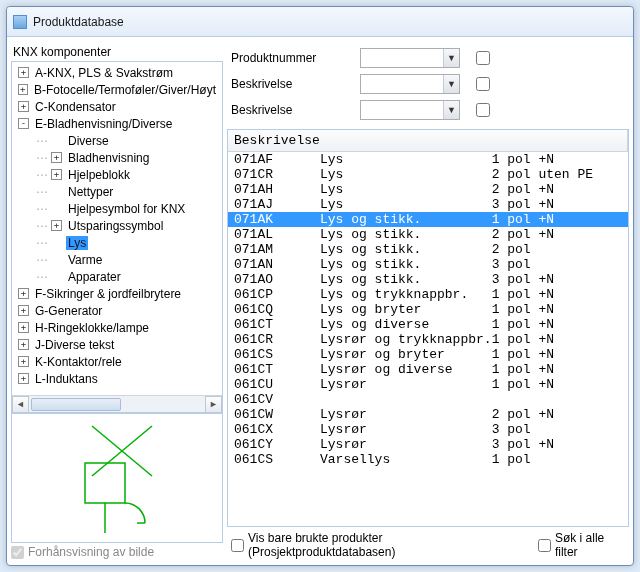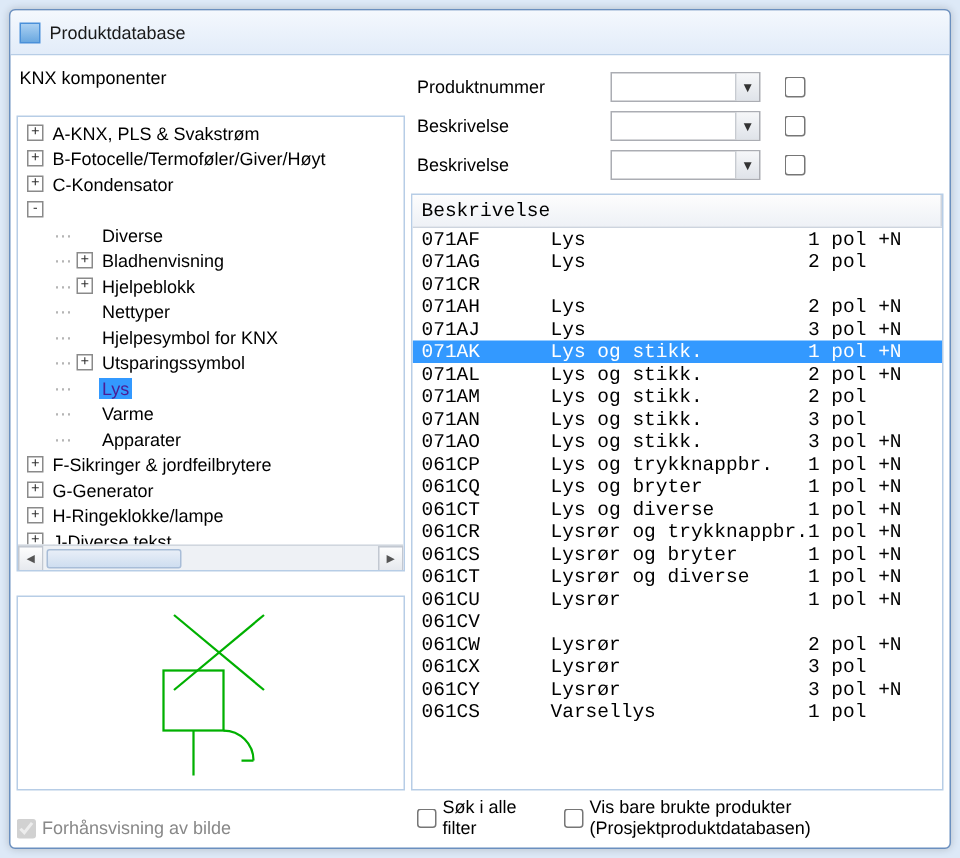--- a/index.html
+++ b/index.html
@@ -33,42 +33,42 @@
     width:14px; height:14px;
     border:1px solid #4a90d9;
     background: linear-gradient(#aad0f2,#6aa8e0);
   }
   .titlebar .title { color:#1a1a1a; }
   .client {
     flex:1; display:flex; padding:6px 4px 4px 4px; gap:4px;
     min-height:0;
   }
   .left {
-    width:259px; display:flex; flex-direction:column; gap:16px; min-height:0;
+    width:212px; display:flex; flex-direction:column; gap:0; min-height:0;
   }
   .left-label { padding:2px 2px; color:#000; }
   .tree-wrap {
     flex:1; border:1px solid #b7cde6; background:#fff;
     overflow:hidden; display:flex; flex-direction:column; min-height:0;
   }
   .tree {
     flex:1; overflow:hidden; padding:2px 0;
     white-space:nowrap;
   }
   .node { display:flex; align-items:center; height:17px; padding-right:4px; font-size:12px; }
   .node .sp { display:inline-block; }
   .expander {
     width:11px;height:11px; border:1px solid #8a8a8a; background:#fff;
     display:inline-flex; align-items:center; justify-content:center;
     font-size:9px; line-height:9px; color:#333; margin-right:4px;
     font-family:monospace;
   }
   .expander.blank { border:none; background:transparent; }
   .node-label { padding:0 2px; }
-  .node-label.selected { background:#3399ff; color:#4c1d95; }
+  .node-label.selected { background:#3399ff; color:#0f172a; }
   .dots { color:#b0b0b0; letter-spacing:1px; margin-right:2px; }
   .hscroll {
     height:17px; background:#eef1f5; border-top:1px solid #d0d6de;
     display:flex; align-items:center;
   }
   .hscroll .btn {
     width:17px;height:17px; background:linear-gradient(#fdfdfd,#e6e9ee);
     border:1px solid #c2c8d1; display:flex;align-items:center;justify-content:center;
     font-size:9px; color:#555;
   }
@@ -156,20 +156,21 @@
               <span class="node-label">B-Fotocelle/Termoføler/Giver/Høyt</span>
             </div>
             <div class="node">
               <span class="sp" style="width: 6px;"></span>
               <span class="expander">+</span>
               <span class="node-label">C-Kondensator</span>
             </div>
             <div class="node">
               <span class="sp" style="width: 6px;"></span>
               <span class="expander">-</span>
+              <span class="node-label">E-Bladhenvisning/Diverse</span>
             </div>
             <div class="node">
               <span class="sp" style="width: 24px;"></span>
               <span class="dots">⋯</span>
               <span class="expander blank"></span>
               <span class="node-label">Diverse</span>
             </div>
             <div class="node">
               <span class="sp" style="width: 24px;"></span>
               <span class="dots">⋯</span>
@@ -301,22 +302,21 @@
             </div>
             <input type="checkbox" class="ck" style="">
           </div>
         </div>
       <div class="grid">
         <div class="ghead">
           <div class="gh" style="flex:1">Beskrivelse</div>
         </div>
         <div class="gbody" id="gbody">
             <div class="grow"><div class="gc1">071AF</div><div class="gc2">Lys                   1 pol +N</div></div>
-            <div class="grow"><div class="gc1">071AG</div><div class="gc2">Lys                   2 pol</div></div>
-            <div class="grow"><div class="gc1">071CR</div></div>
+            <div class="grow"><div class="gc1">071CR</div><div class="gc2">Lys                   2 pol uten PE</div></div>
             <div class="grow"><div class="gc1">071AH</div><div class="gc2">Lys                   2 pol +N</div></div>
             <div class="grow"><div class="gc1">071AJ</div><div class="gc2">Lys                   3 pol +N</div></div>
             <div class="grow sel"><div class="gc1">071AK</div><div class="gc2">Lys og stikk.         1 pol +N</div></div>
             <div class="grow"><div class="gc1">071AL</div><div class="gc2">Lys og stikk.         2 pol +N</div></div>
             <div class="grow"><div class="gc1">071AM</div><div class="gc2">Lys og stikk.         2 pol</div></div>
             <div class="grow"><div class="gc1">071AN</div><div class="gc2">Lys og stikk.         3 pol</div></div>
             <div class="grow"><div class="gc1">071AO</div><div class="gc2">Lys og stikk.         3 pol +N</div></div>
             <div class="grow"><div class="gc1">061CP</div><div class="gc2">Lys og trykknappbr.   1 pol +N</div></div>
             <div class="grow"><div class="gc1">061CQ</div><div class="gc2">Lys og bryter         1 pol +N</div></div>
             <div class="grow"><div class="gc1">061CT</div><div class="gc2">Lys og diverse        1 pol +N</div></div>
@@ -327,22 +327,22 @@
             <div class="grow"><div class="gc1">061CV</div></div>
             <div class="grow"><div class="gc1">061CW</div><div class="gc2">Lysrør                2 pol +N</div></div>
             <div class="grow"><div class="gc1">061CX</div><div class="gc2">Lysrør                3 pol</div></div>
             <div class="grow"><div class="gc1">061CY</div><div class="gc2">Lysrør                3 pol +N</div></div>
             <div class="grow"><div class="gc1">061CS</div><div class="gc2">Varsellys             1 pol</div></div>
           </div>
       </div>
       <div class="bottombar">
         <div class="bc">
           <input type="checkbox" style="">
-          <span>Søk i alle filter</span>
+          <span>Vis bare brukte produkter (Prosjektproduktdatabasen)</span>
         </div>
         <div class="bc">
           <input type="checkbox" style="">
-          <span>Vis bare brukte produkter (Prosjektproduktdatabasen)</span>
+          <span>Søk i alle filter</span>
         </div>
       </div>
     </div>
   </div>
 </div>
 
 </body></html>

